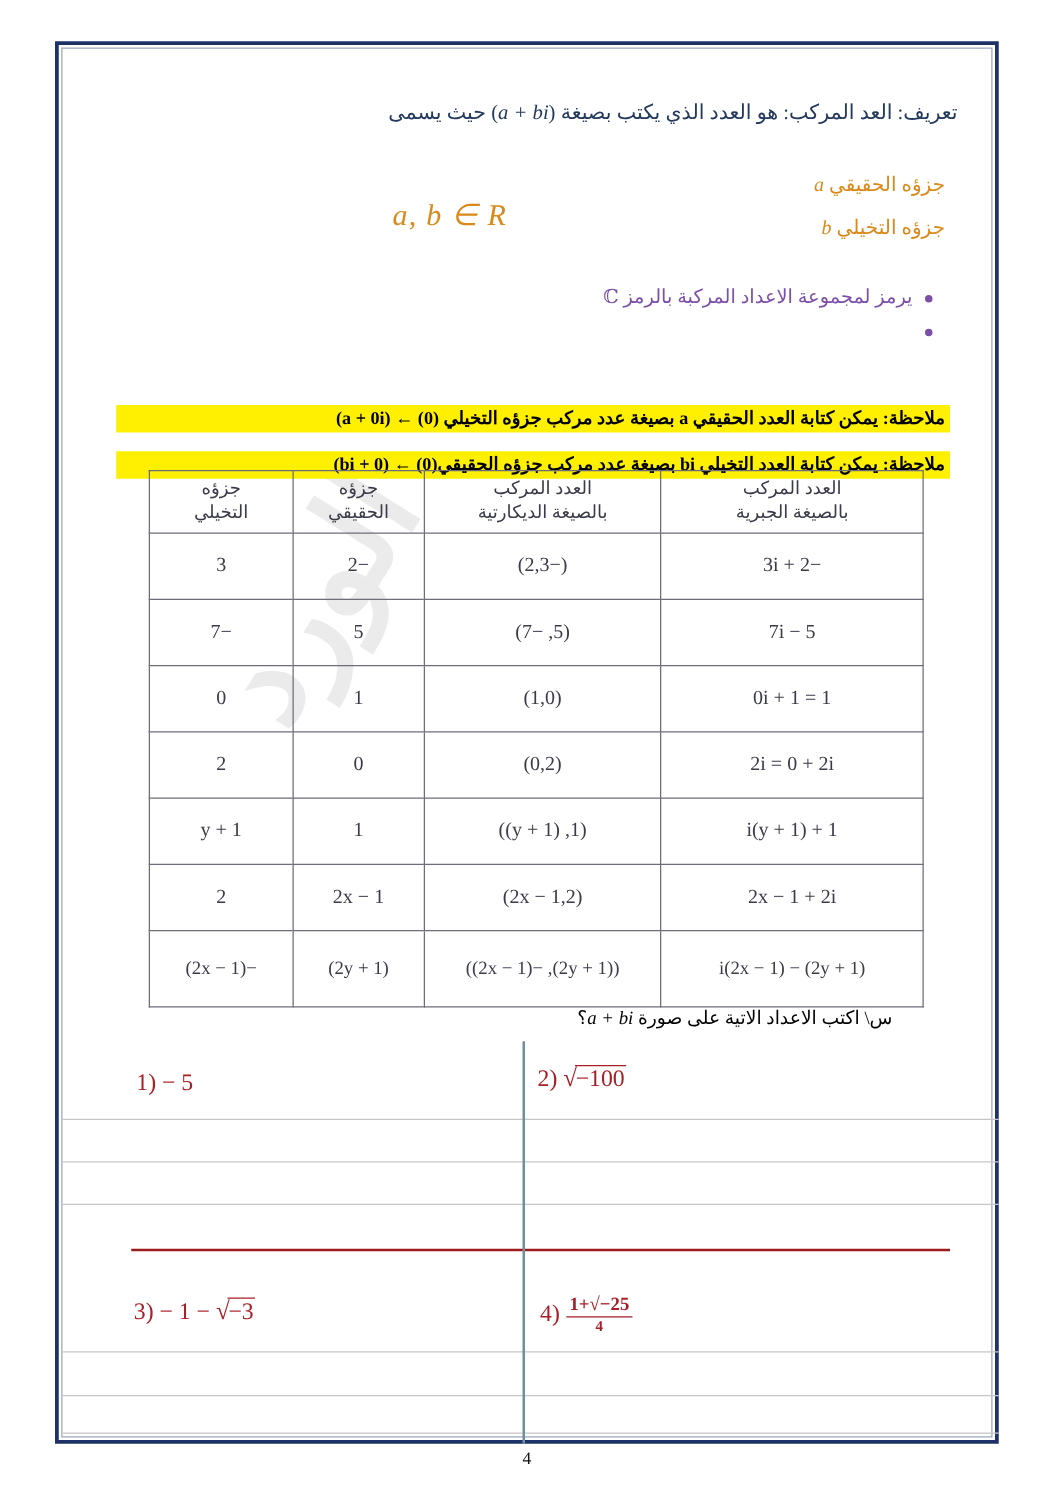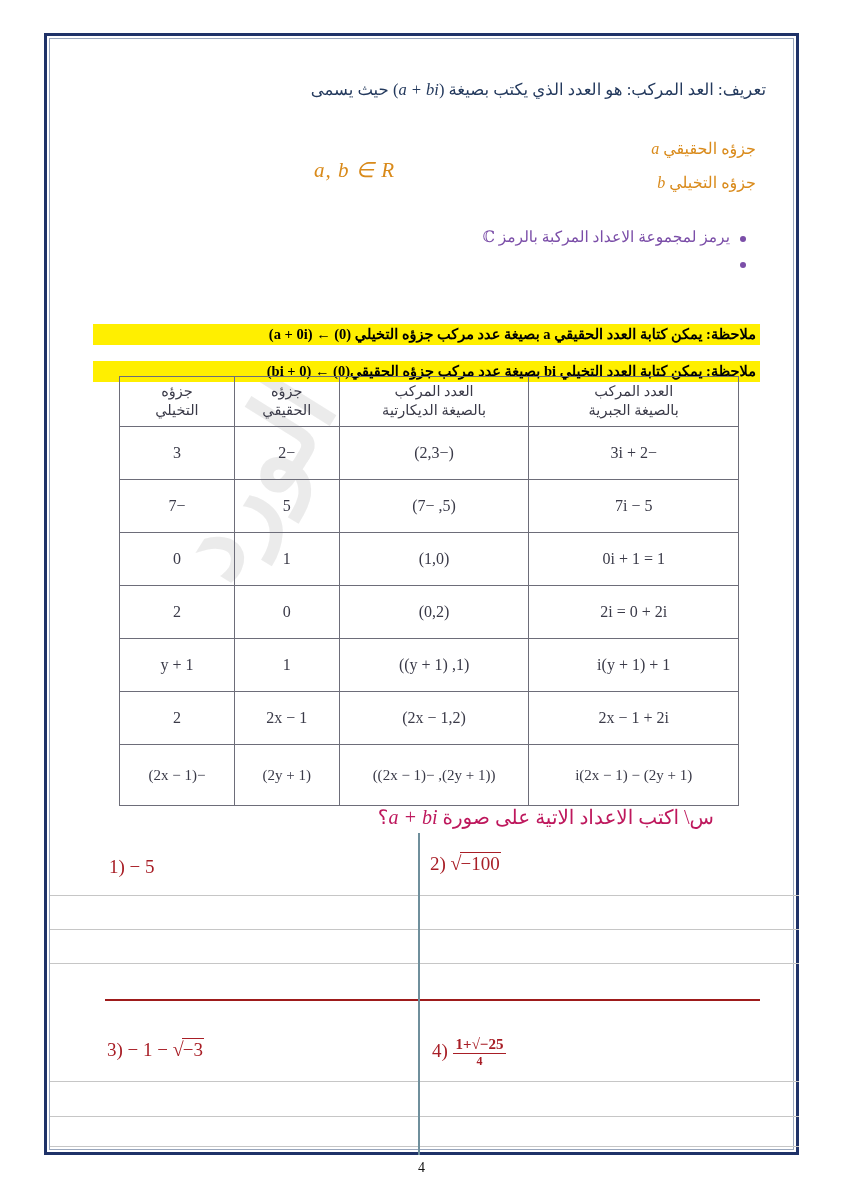--- a/index.html
+++ b/index.html
@@ -86,21 +86,21 @@
     color: #d98a1a;
     font-size: 16px;
     line-height: 34px;
   }
   #parts-block .line { white-space: nowrap; }
 
   #ab-in-r {
     top: 122px;
     left: 267px;
     color: #d98a1a;
-    font-size: 21px;
+    font-size: 24px;
     font-family: "Liberation Serif", serif;
     font-style: italic;
     letter-spacing: 1px;
   }
 
   
   #bullets {
     top: 192px;
     right: 56px;
     left: 60px;
@@ -174,22 +174,22 @@
   col.c-alg  { width: 210px; }
   col.c-cart { width: 190px; }
   col.c-real { width: 105px; }
   col.c-imag { width: 115px; }
 
   
   #question {
     top: 769px;
     right: 88px;
     direction: rtl;
-    color: #be185d;
-    font-size: 20px;
+    color: #000000;
+    font-size: 15px;
     white-space: nowrap;
   }
 
   
   #ruled {
     position: absolute;
     left: 3px;
     top: 797px;
     width: 749px;
     height: 322px;

